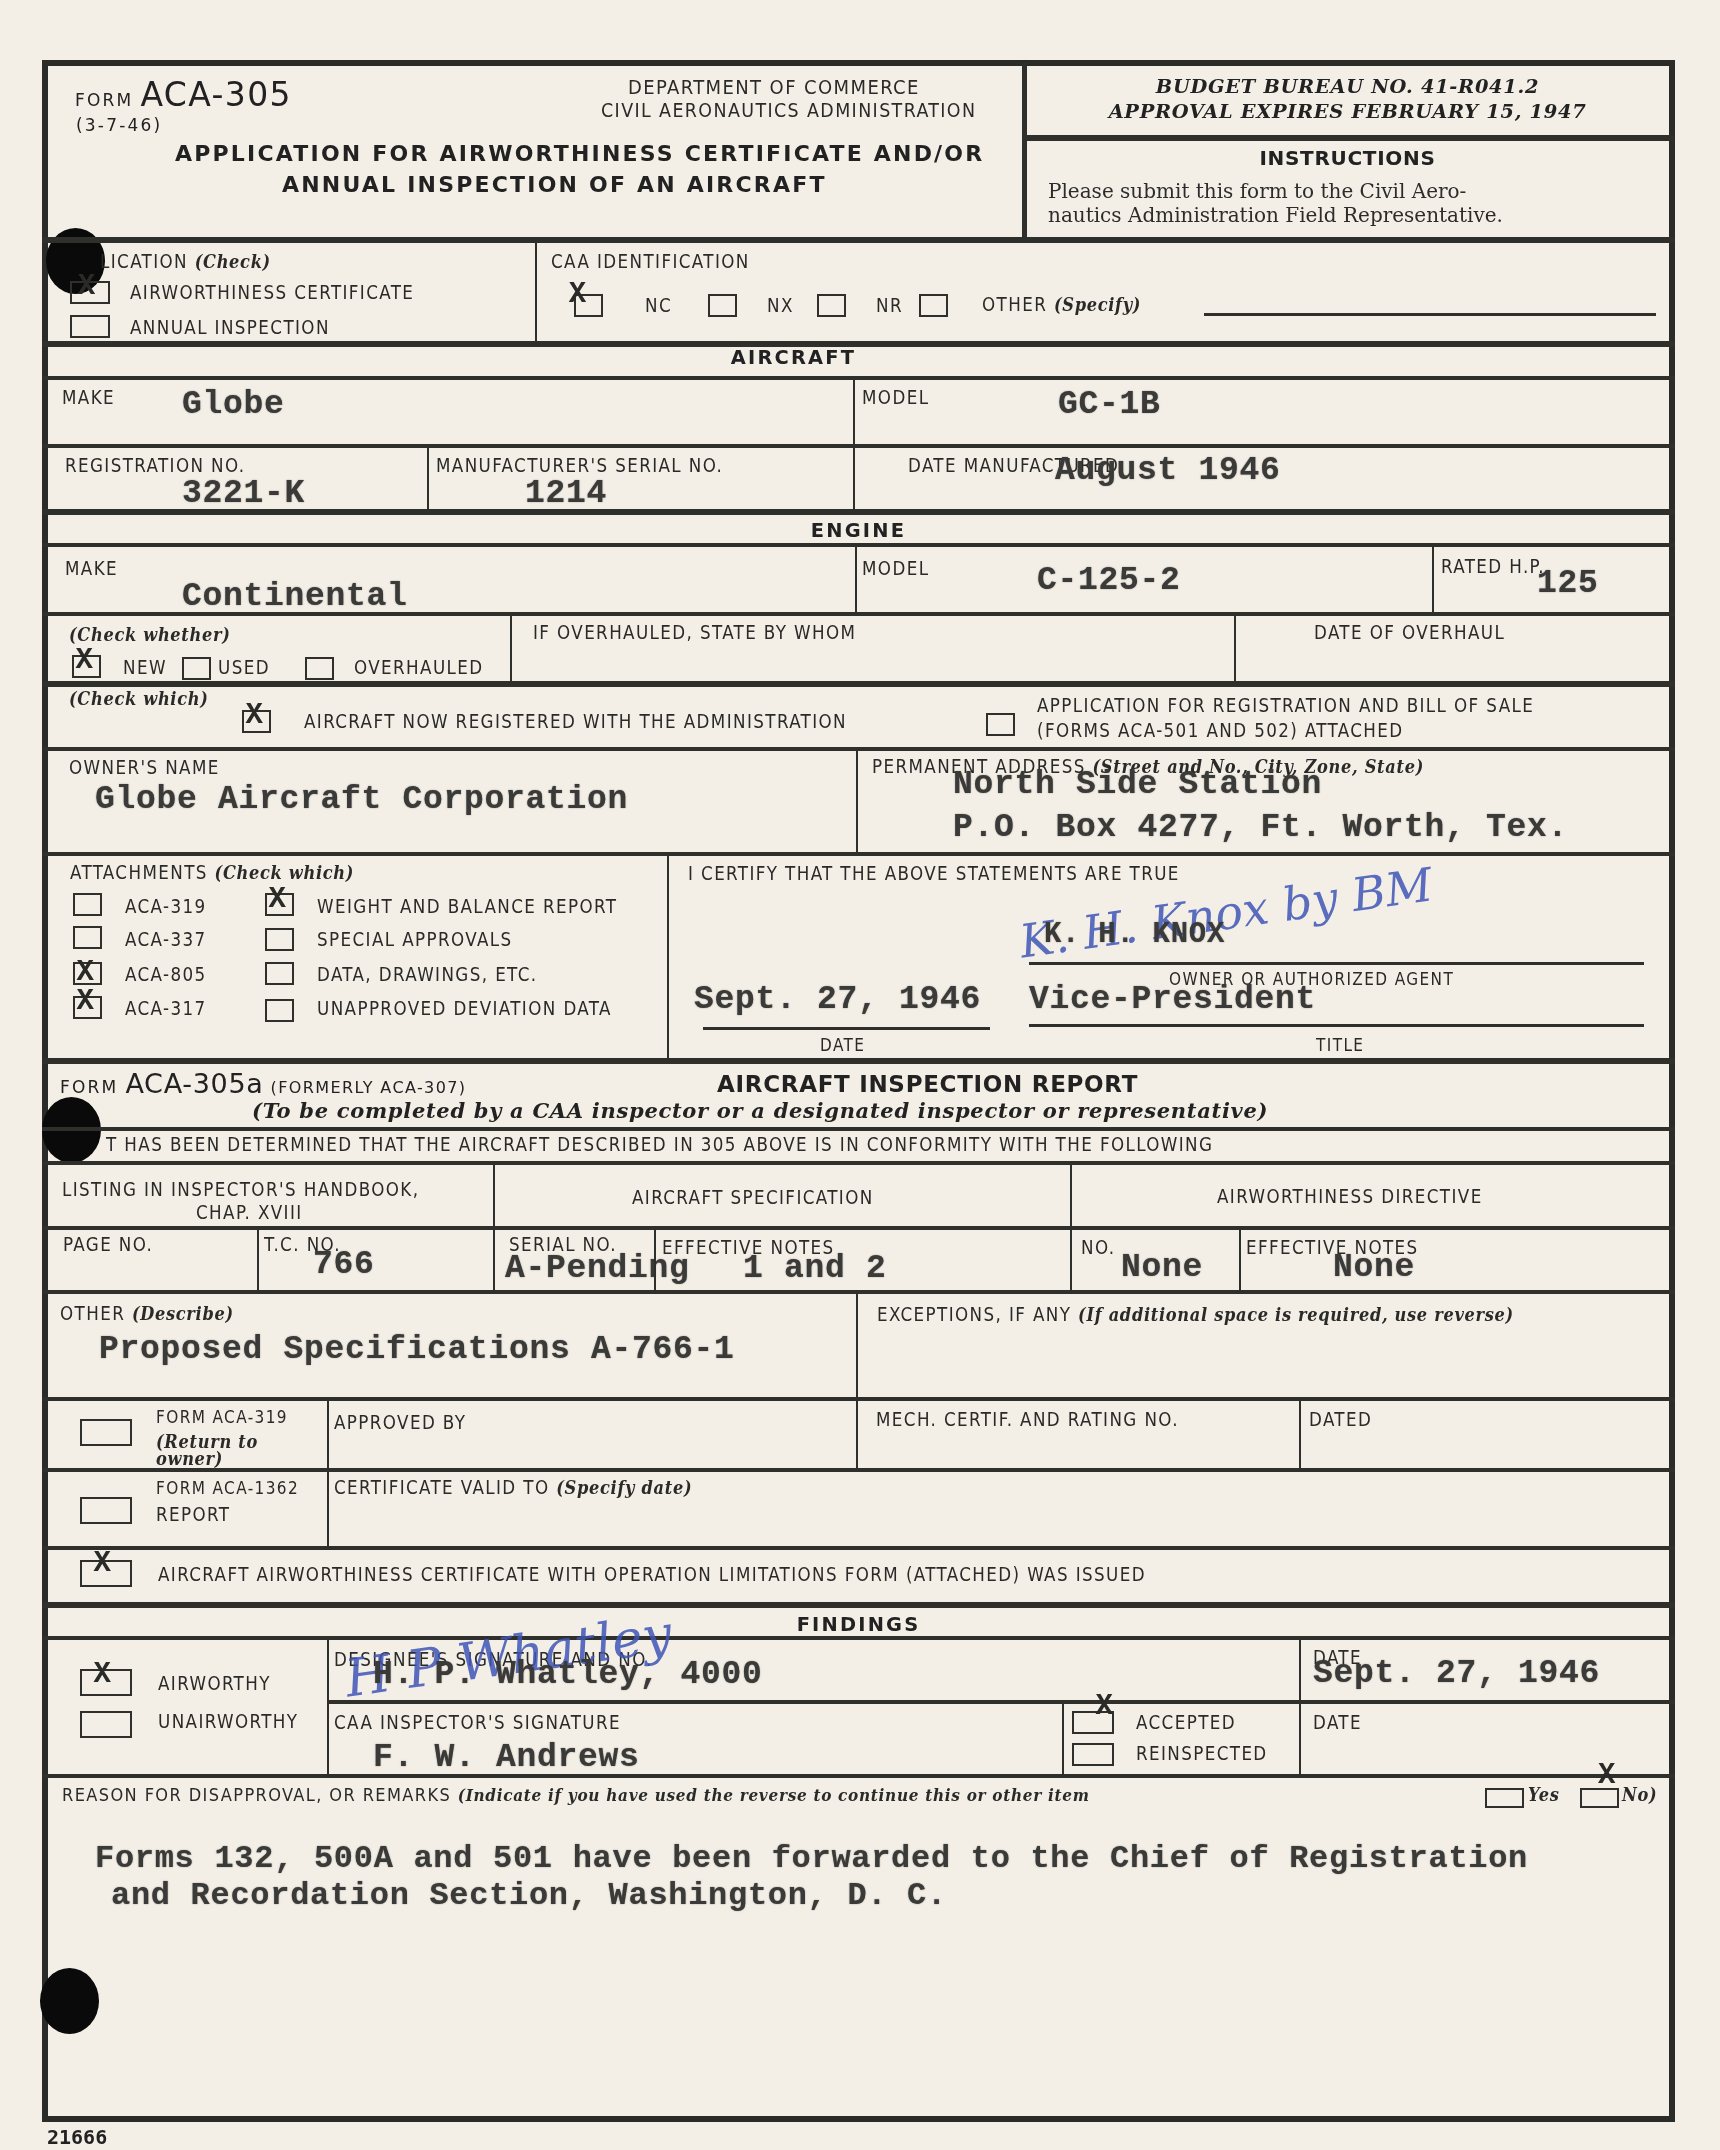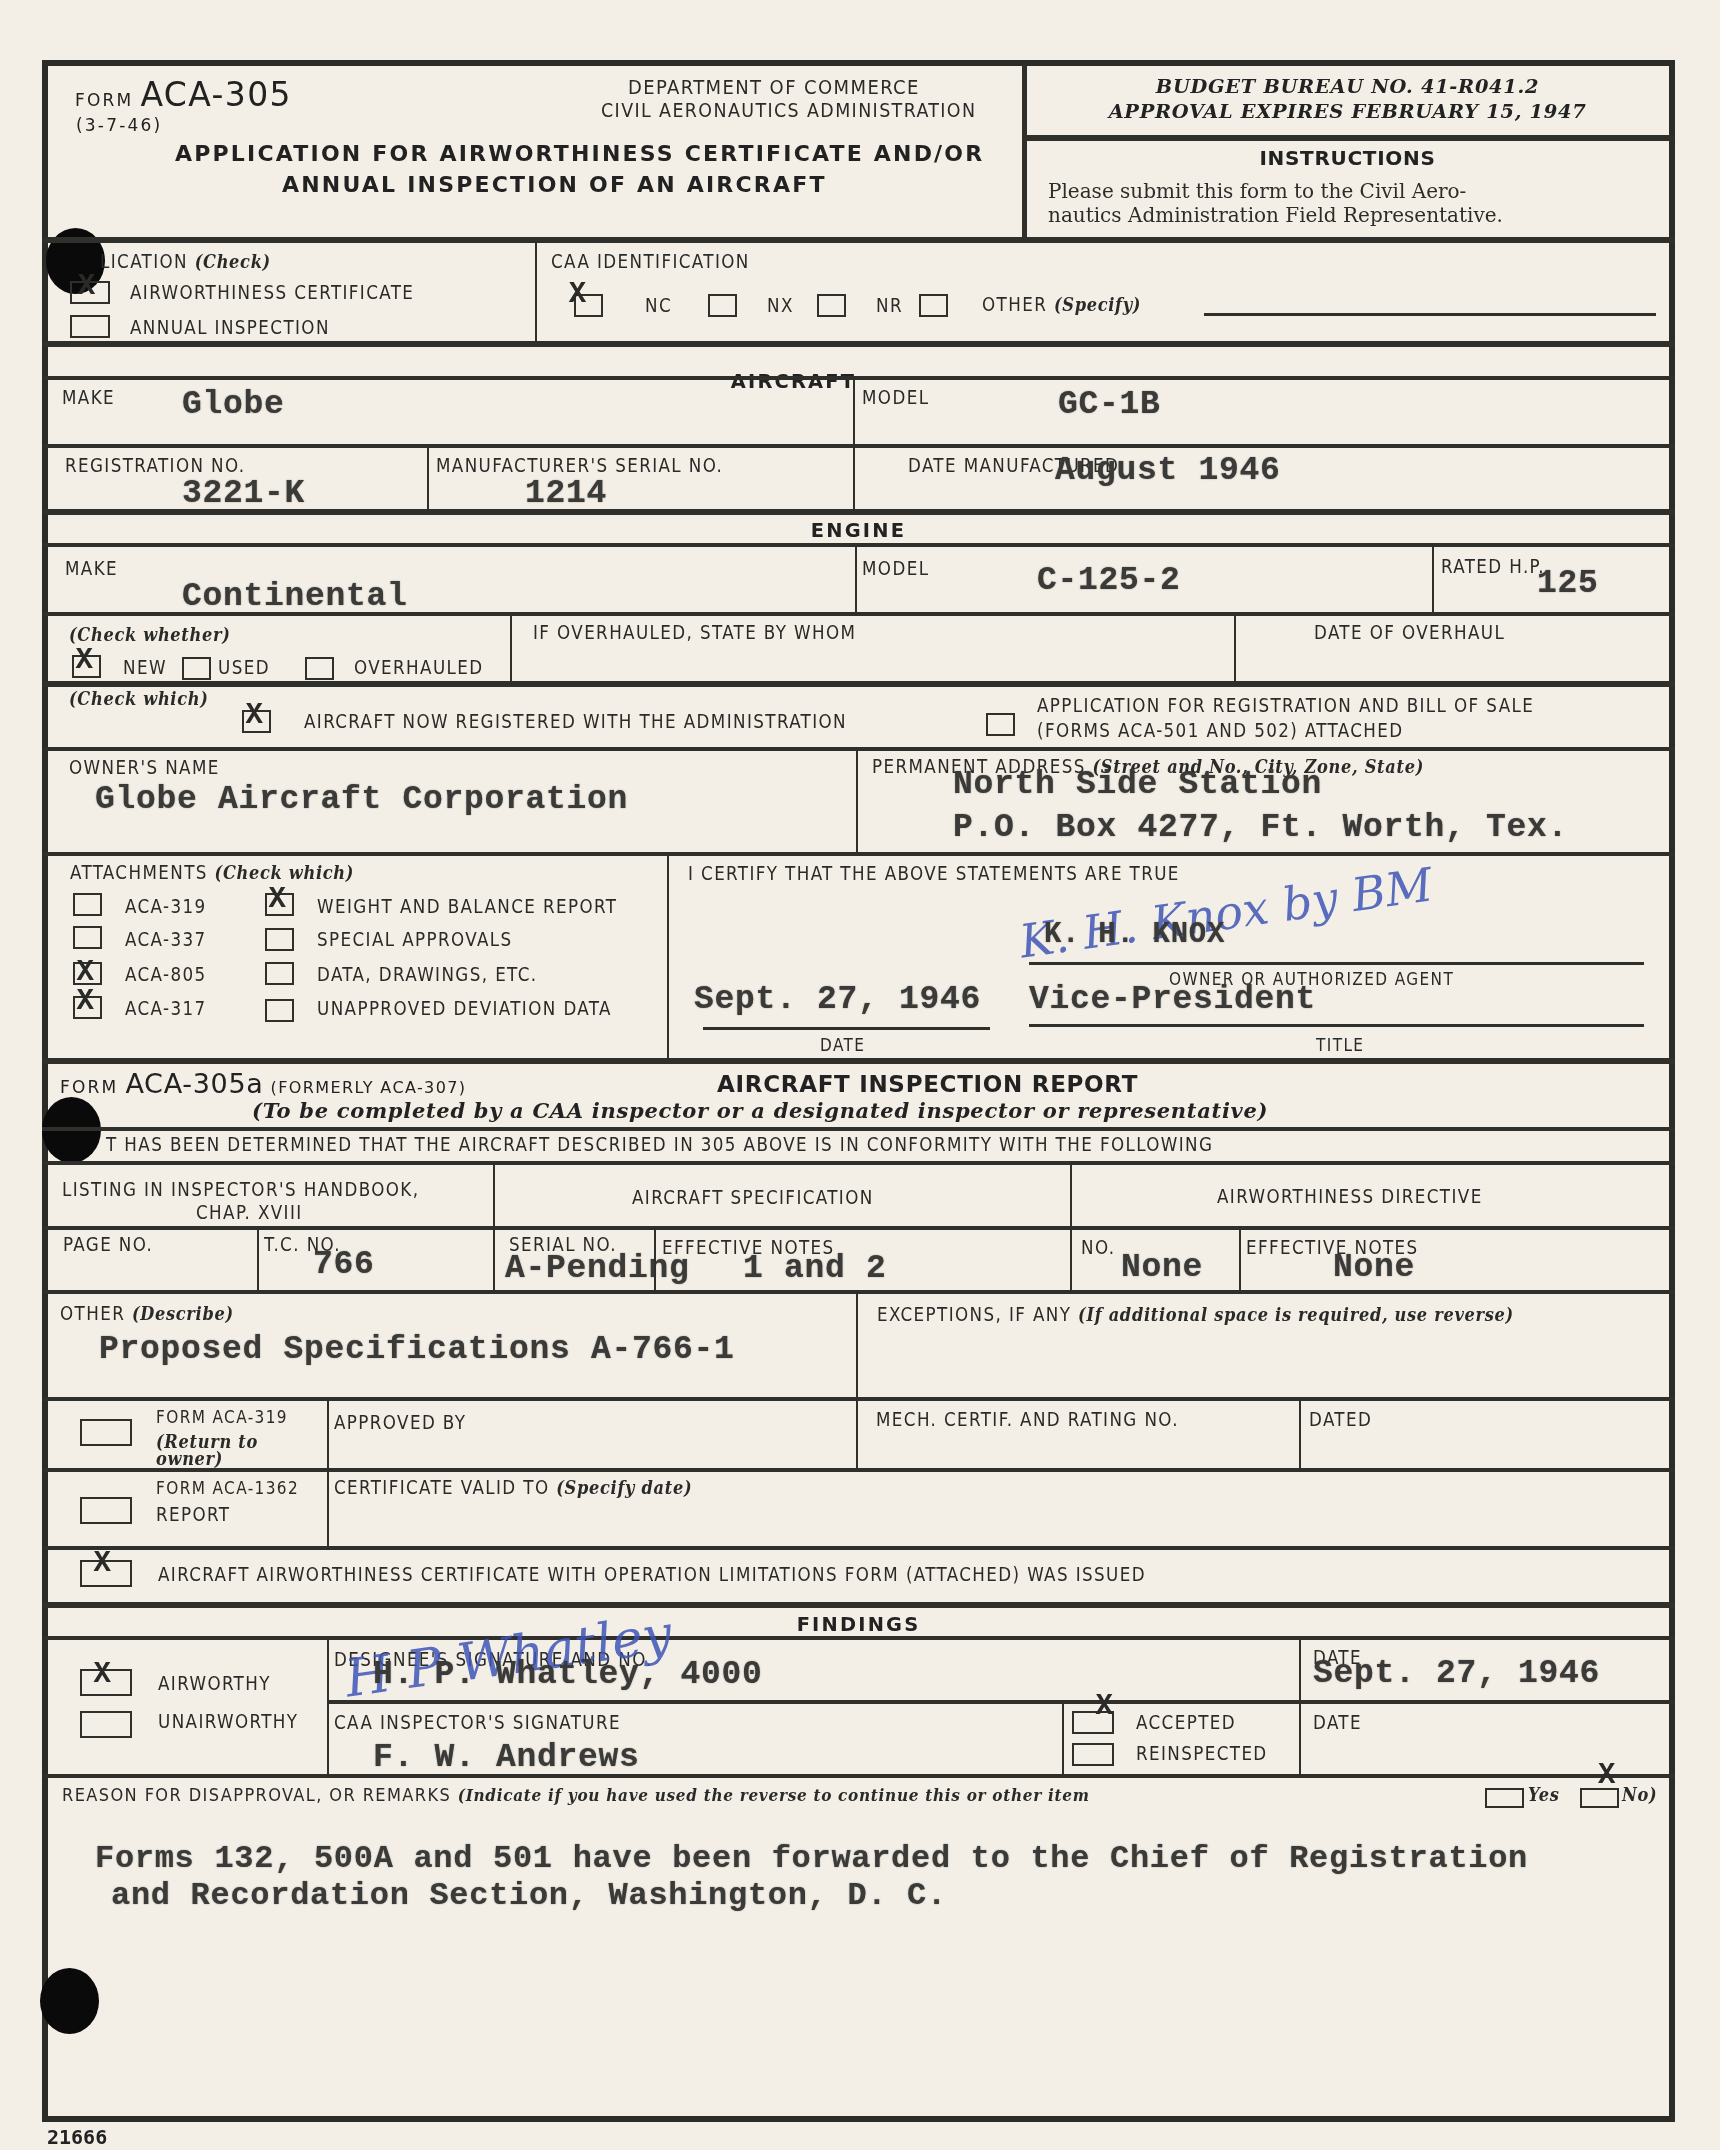--- a/index.html
+++ b/index.html
@@ -75,21 +75,21 @@
 <div class="cb sm" style="left:817px;top:294px;"></div>
 <div class="lbl" style="left:876px;top:295px;">NR</div>
 <div class="cb sm" style="left:919px;top:294px;"></div>
 <div class="lbl" style="left:982px;top:294px;text-align:right;">
   <span>OTHER</span> <i>(Specify)</i>
 </div>
 <div class="uline" style="left:1204px;top:313px;width:452px;"></div>
 
 <div class="hl thick" style="left:42px;top:341px;width:1633px;"></div>
 
-<div class="hdr center" style="left:42px;top:370px;width:1503px;font-size:19.4px;">AIRCRAFT</div>
+<div class="hdr center" style="left:42px;top:346px;width:1503px;font-size:19.4px;">AIRCRAFT</div>
 <div class="hl" style="left:42px;top:376px;width:1633px;"></div>
 <div class="lbl" style="left:62px;top:387px;">MAKE</div>
 <div class="typed" style="left:182px;top:386px;">Globe</div>
 <div class="vl" style="left:853px;top:377px;height:135px;"></div>
 <div class="lbl" style="left:862px;top:387px;">MODEL</div>
 <div class="typed" style="left:1058px;top:386px;">GC-1B</div>
 <div class="hl" style="left:42px;top:444px;width:1633px;"></div>
 
 <div class="lbl" style="left:65px;top:455px;">REGISTRATION NO.</div>
 <div class="typed" style="left:182px;top:475px;">3221-K</div>

